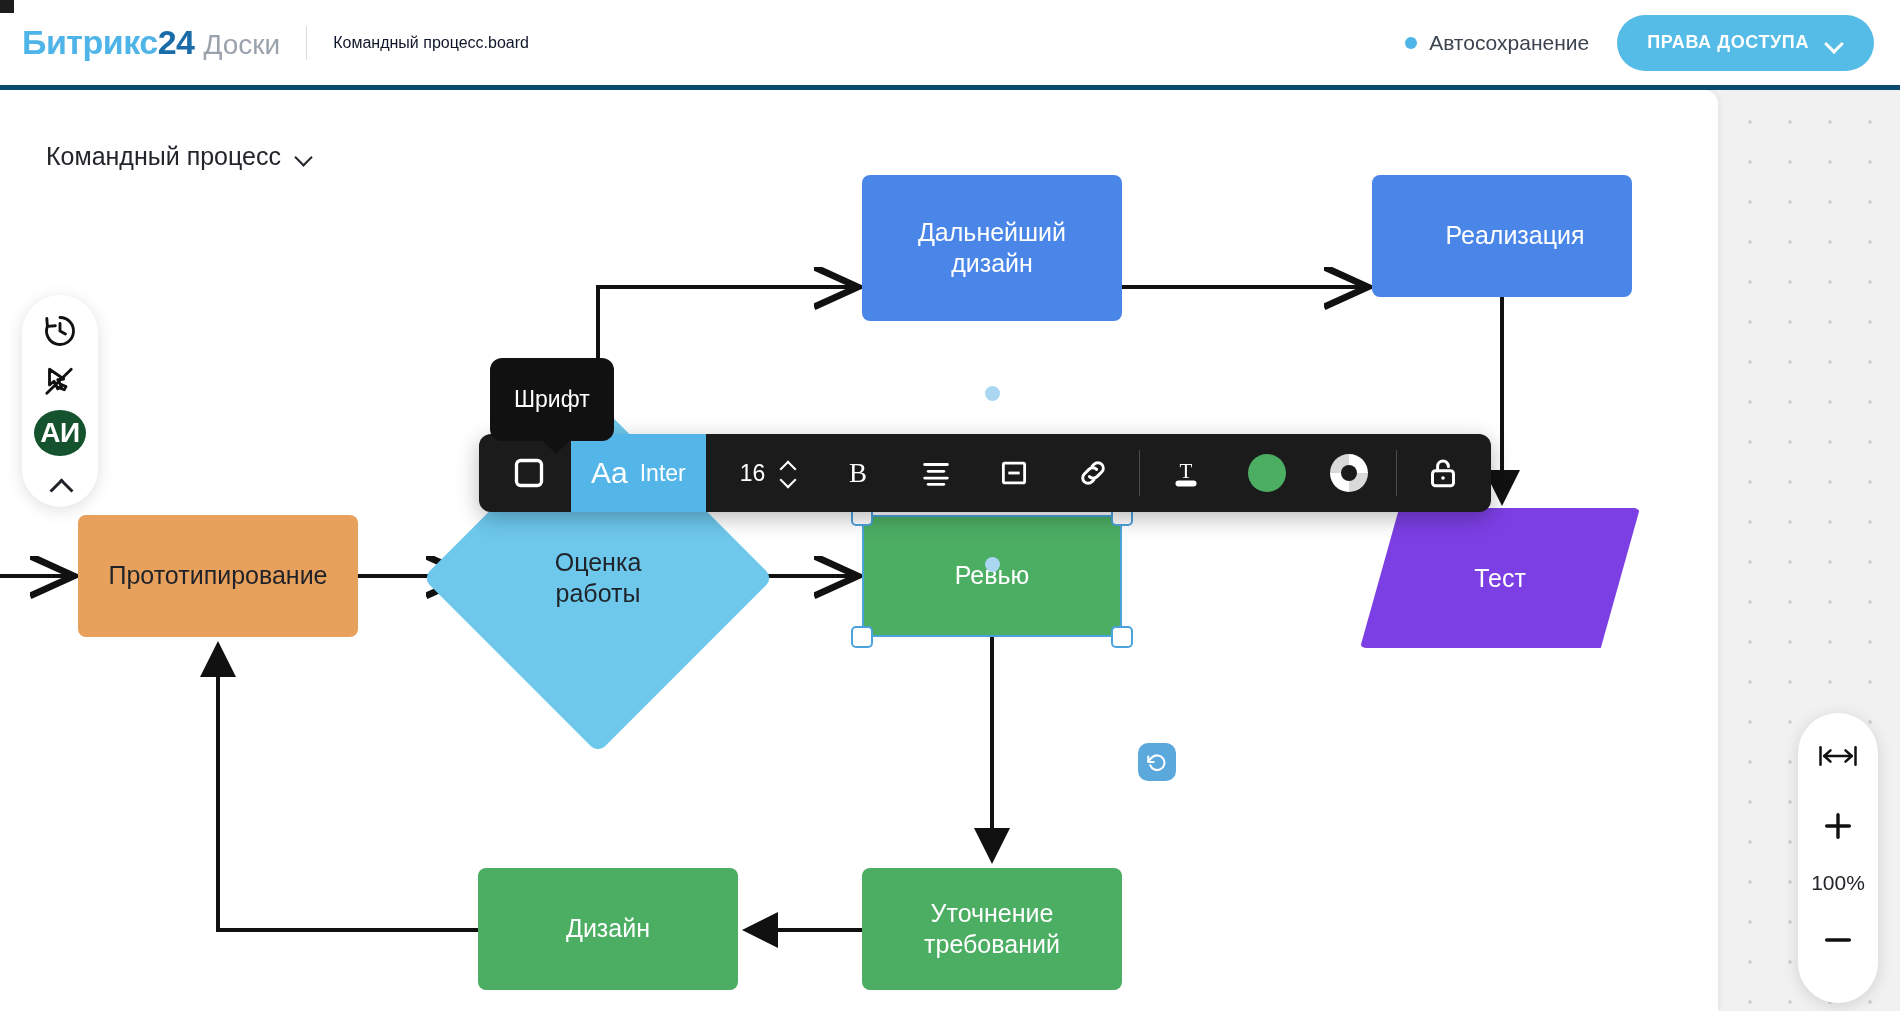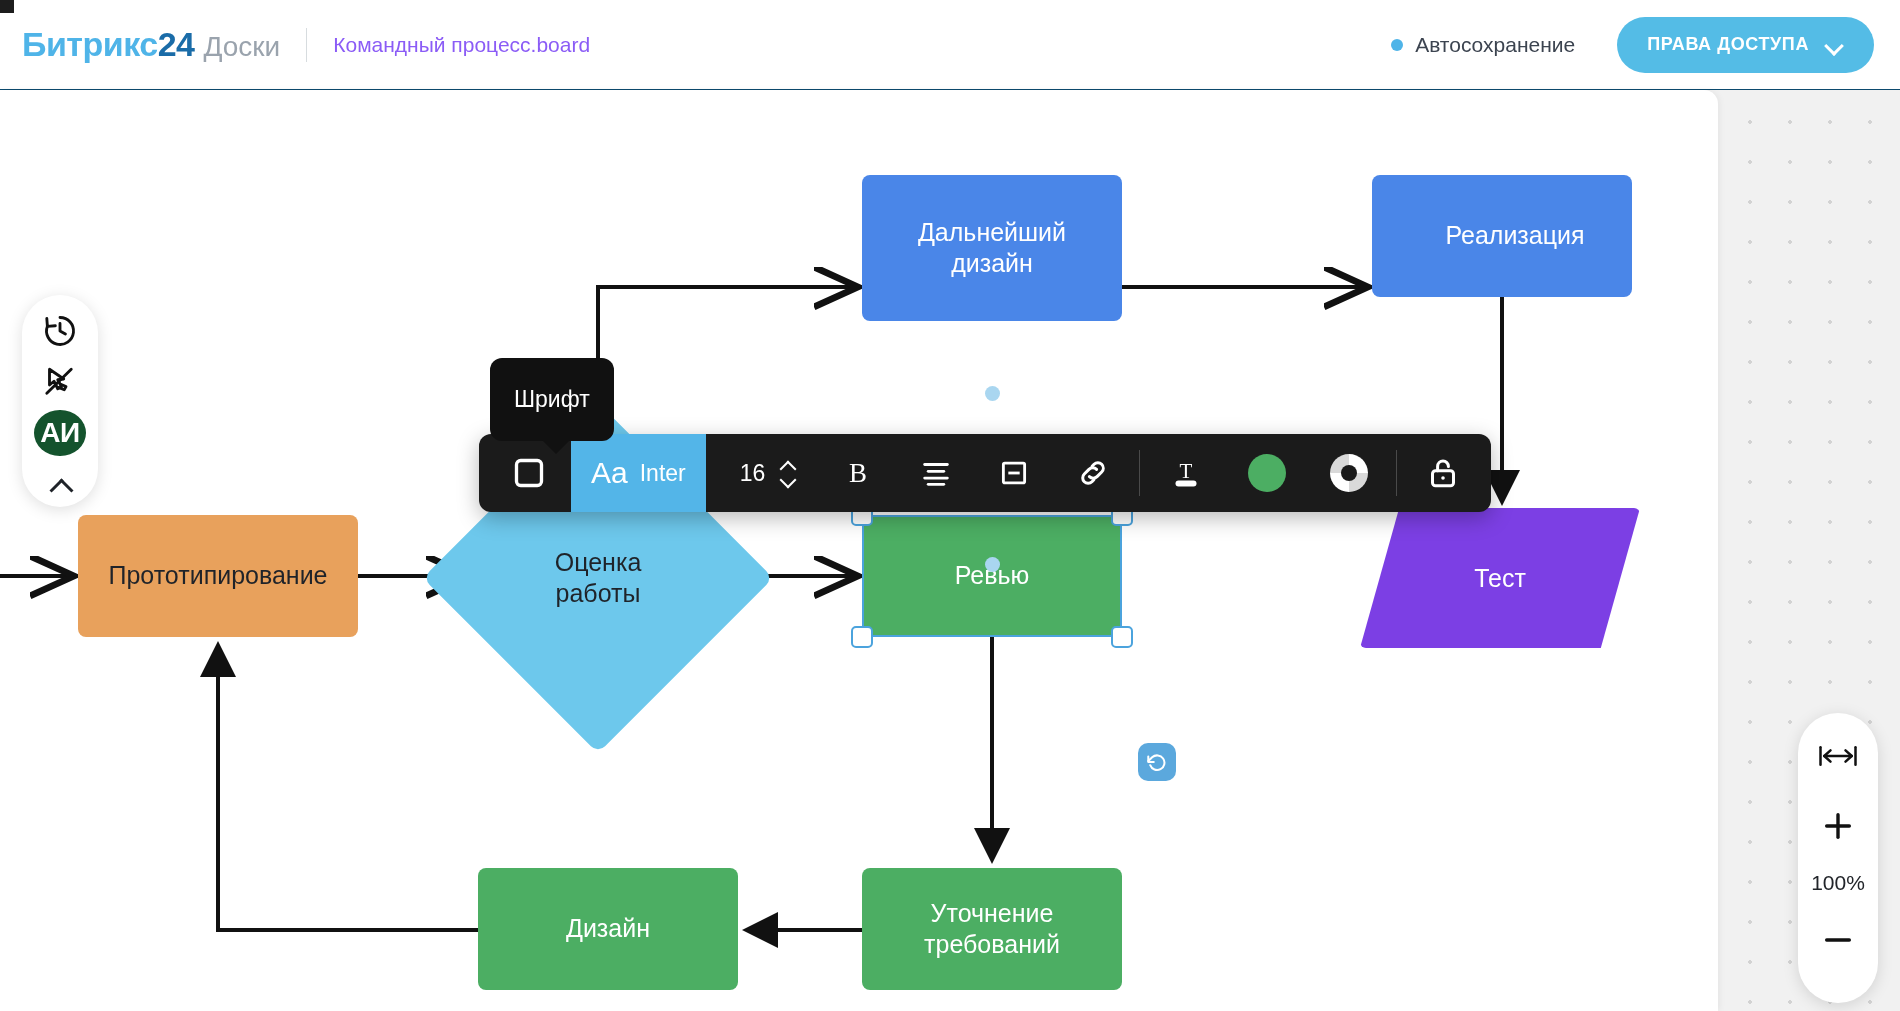--- a/index.html
+++ b/index.html
@@ -9,21 +9,21 @@
     font-family: "Liberation Sans", sans-serif;
     background: #ffffff;
   }
   #app { position: relative; width: 1900px; height: 1011px; }
 
   
   .header {
     position: absolute; top: 0; left: 0;
     width: 1900px; height: 90px;
     background: #ffffff;
-    border-bottom: 1px solid #0c4a6e;
+    border-bottom: 5px solid #0c4a6e;
     display: flex; align-items: center;
   }
   .corner-mark {
     position: absolute; left: 0; top: 0; width: 14px; height: 13px;
     background: #1d1d1d;
   }
   .logo-wrap {
     display: flex; align-items: baseline; margin-left: 22px; gap: 9px;
   }
   .logo-b24 {
@@ -32,24 +32,24 @@
   }
   .logo-b24 .num { color: #1a6ca8; }
   .logo-sub {
     font-size: 28px; font-weight: 400; color: #9aa3ad;
   }
   .divider-v {
     width: 1px; height: 34px; background: #d7dcdf; margin: 0 26px;
     align-self: center;
   }
   .file-name {
-    font-size: 21px; color: #8b5cf6; font-weight: 400;
+    font-size: 16px; color: #0f172a; font-weight: 400;
   }
   .header-right {
-    margin-left: auto; display: flex; align-items: center; gap: 42px;
+    margin-left: auto; display: flex; align-items: center; gap: 28px;
     margin-right: 26px;
   }
   .autosave {
     display: flex; align-items: center; gap: 12px;
     font-size: 21px; color: #3c4450;
   }
   .autosave-dot {
     width: 12px; height: 12px; border-radius: 50%; background: #4fb4e8;
   }
   .access-btn {
@@ -313,20 +313,24 @@
         <span class="label">ПРАВА ДОСТУПА</span>
         <span class="chev-w"></span>
       </div>
     </div>
   </div>
 
   <div class="canvas-area">
 
     <div class="page">
 
+      <div class="board-title" style="top:52px;">
+        <span class="t">Командный процесс</span>
+        <span class="chev-d"></span>
+      </div>
 
       <svg class="conn">
         <defs>
           <marker id="ah" markerWidth="13" markerHeight="13" refX="10" refY="5" orient="auto" markerUnits="strokeWidth">
             <path d="M0,0 L11,5 L0,10" fill="none" stroke="#111" stroke-width="1.7"></path>
           </marker>
           <marker id="ahf" markerWidth="10" markerHeight="10" refX="8" refY="4.5" orient="auto" markerUnits="strokeWidth">
             <path d="M0,0 L9,4.5 L0,9 Z" fill="#111"></path>
           </marker>
         </defs>

